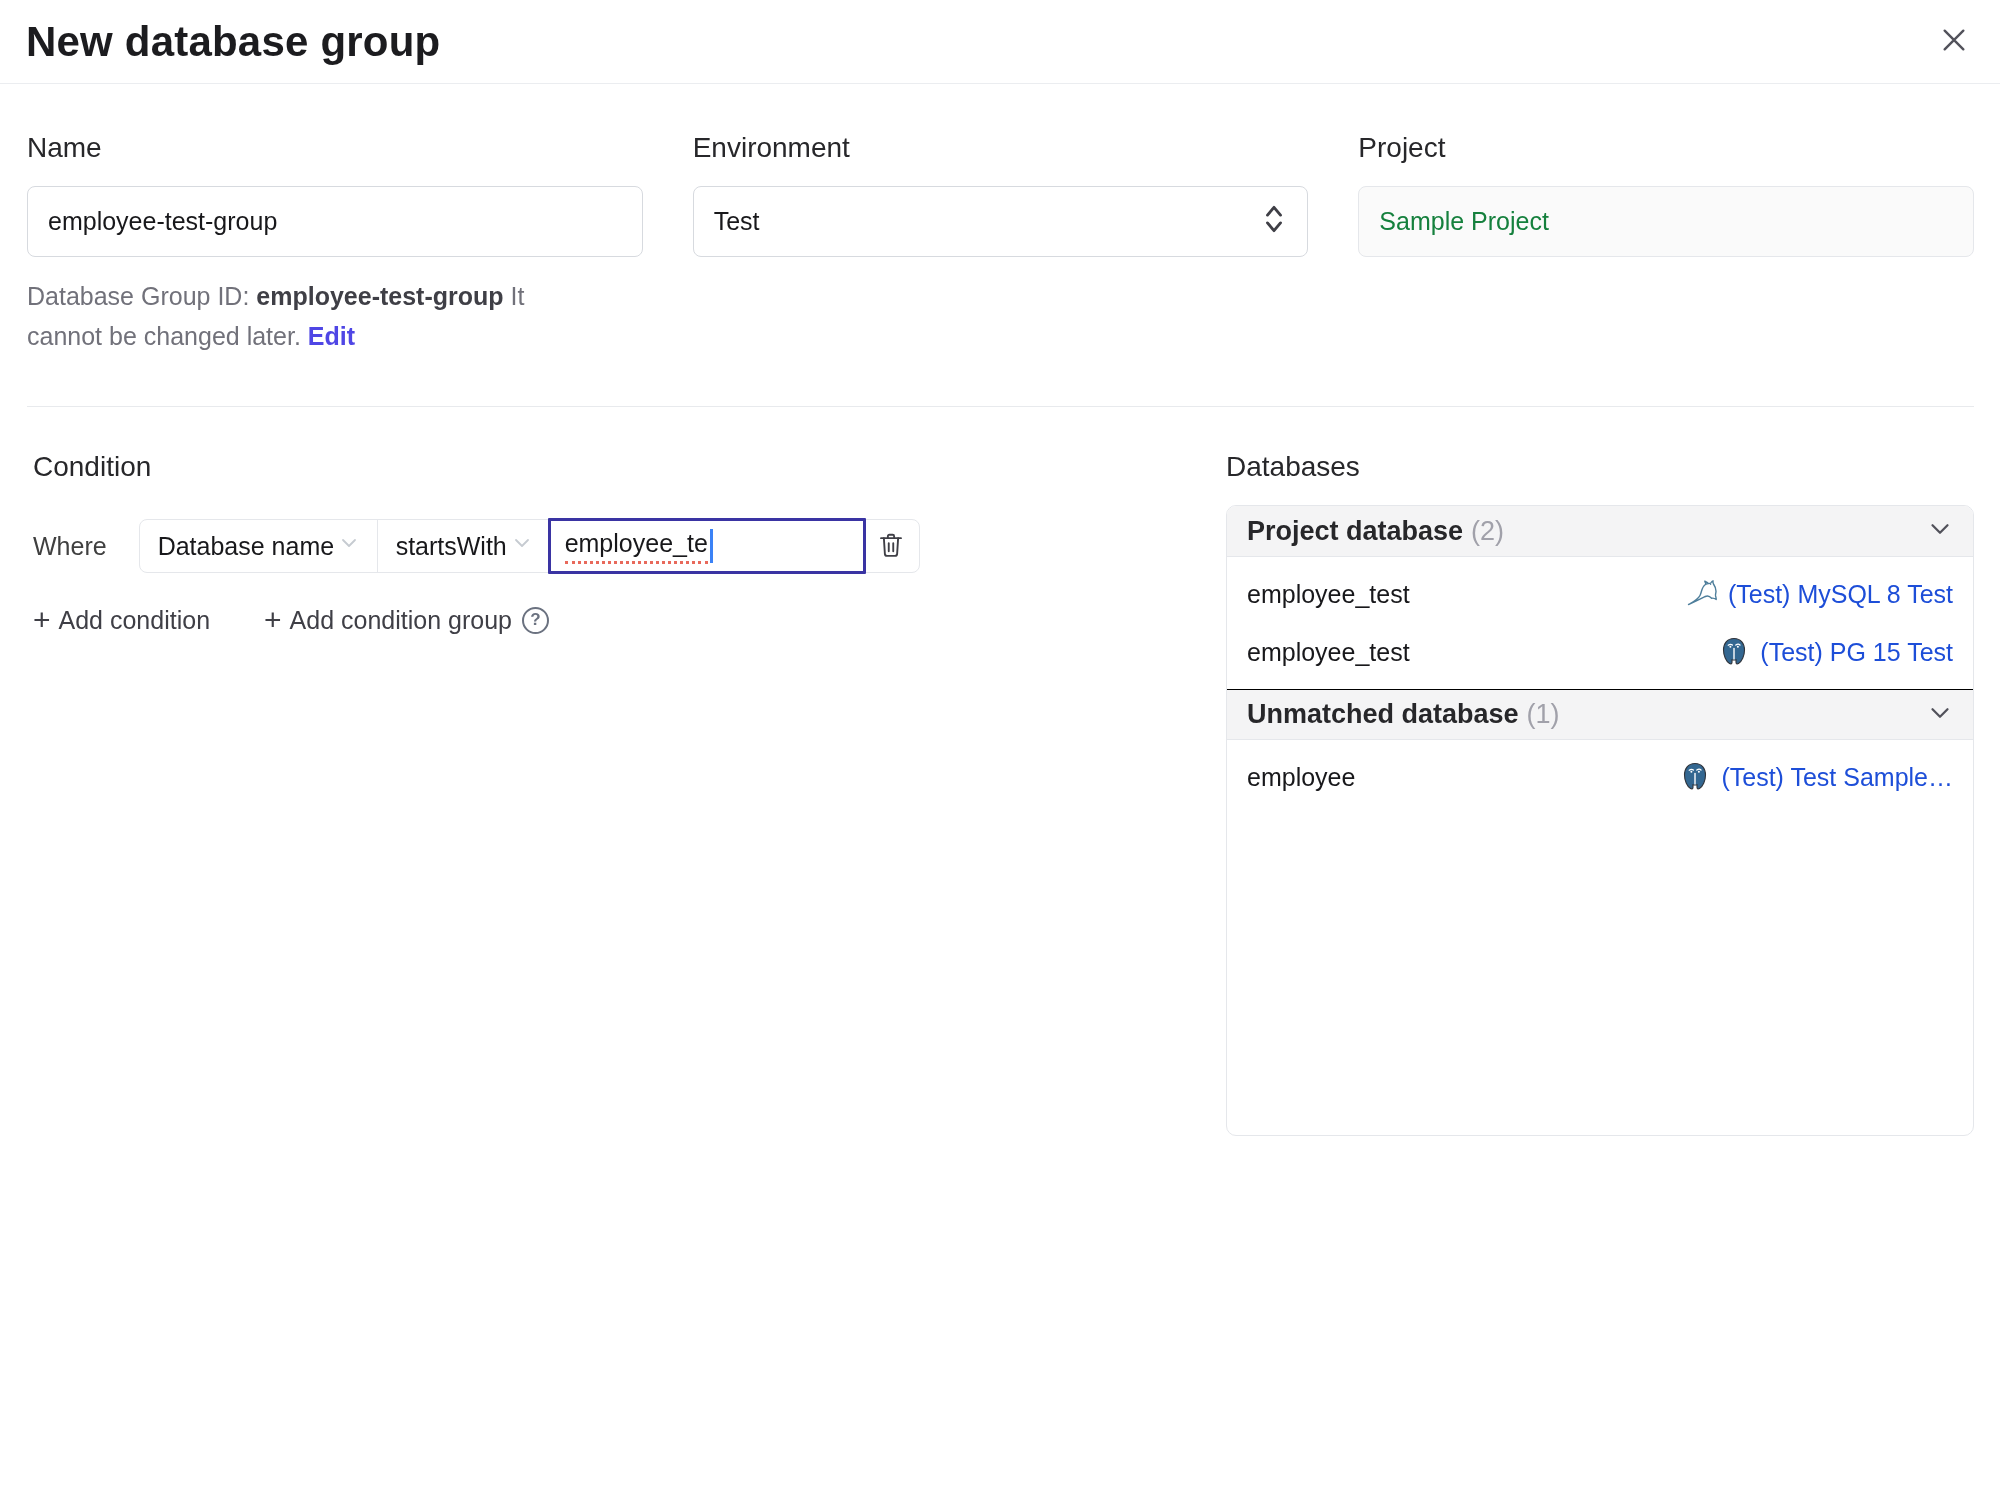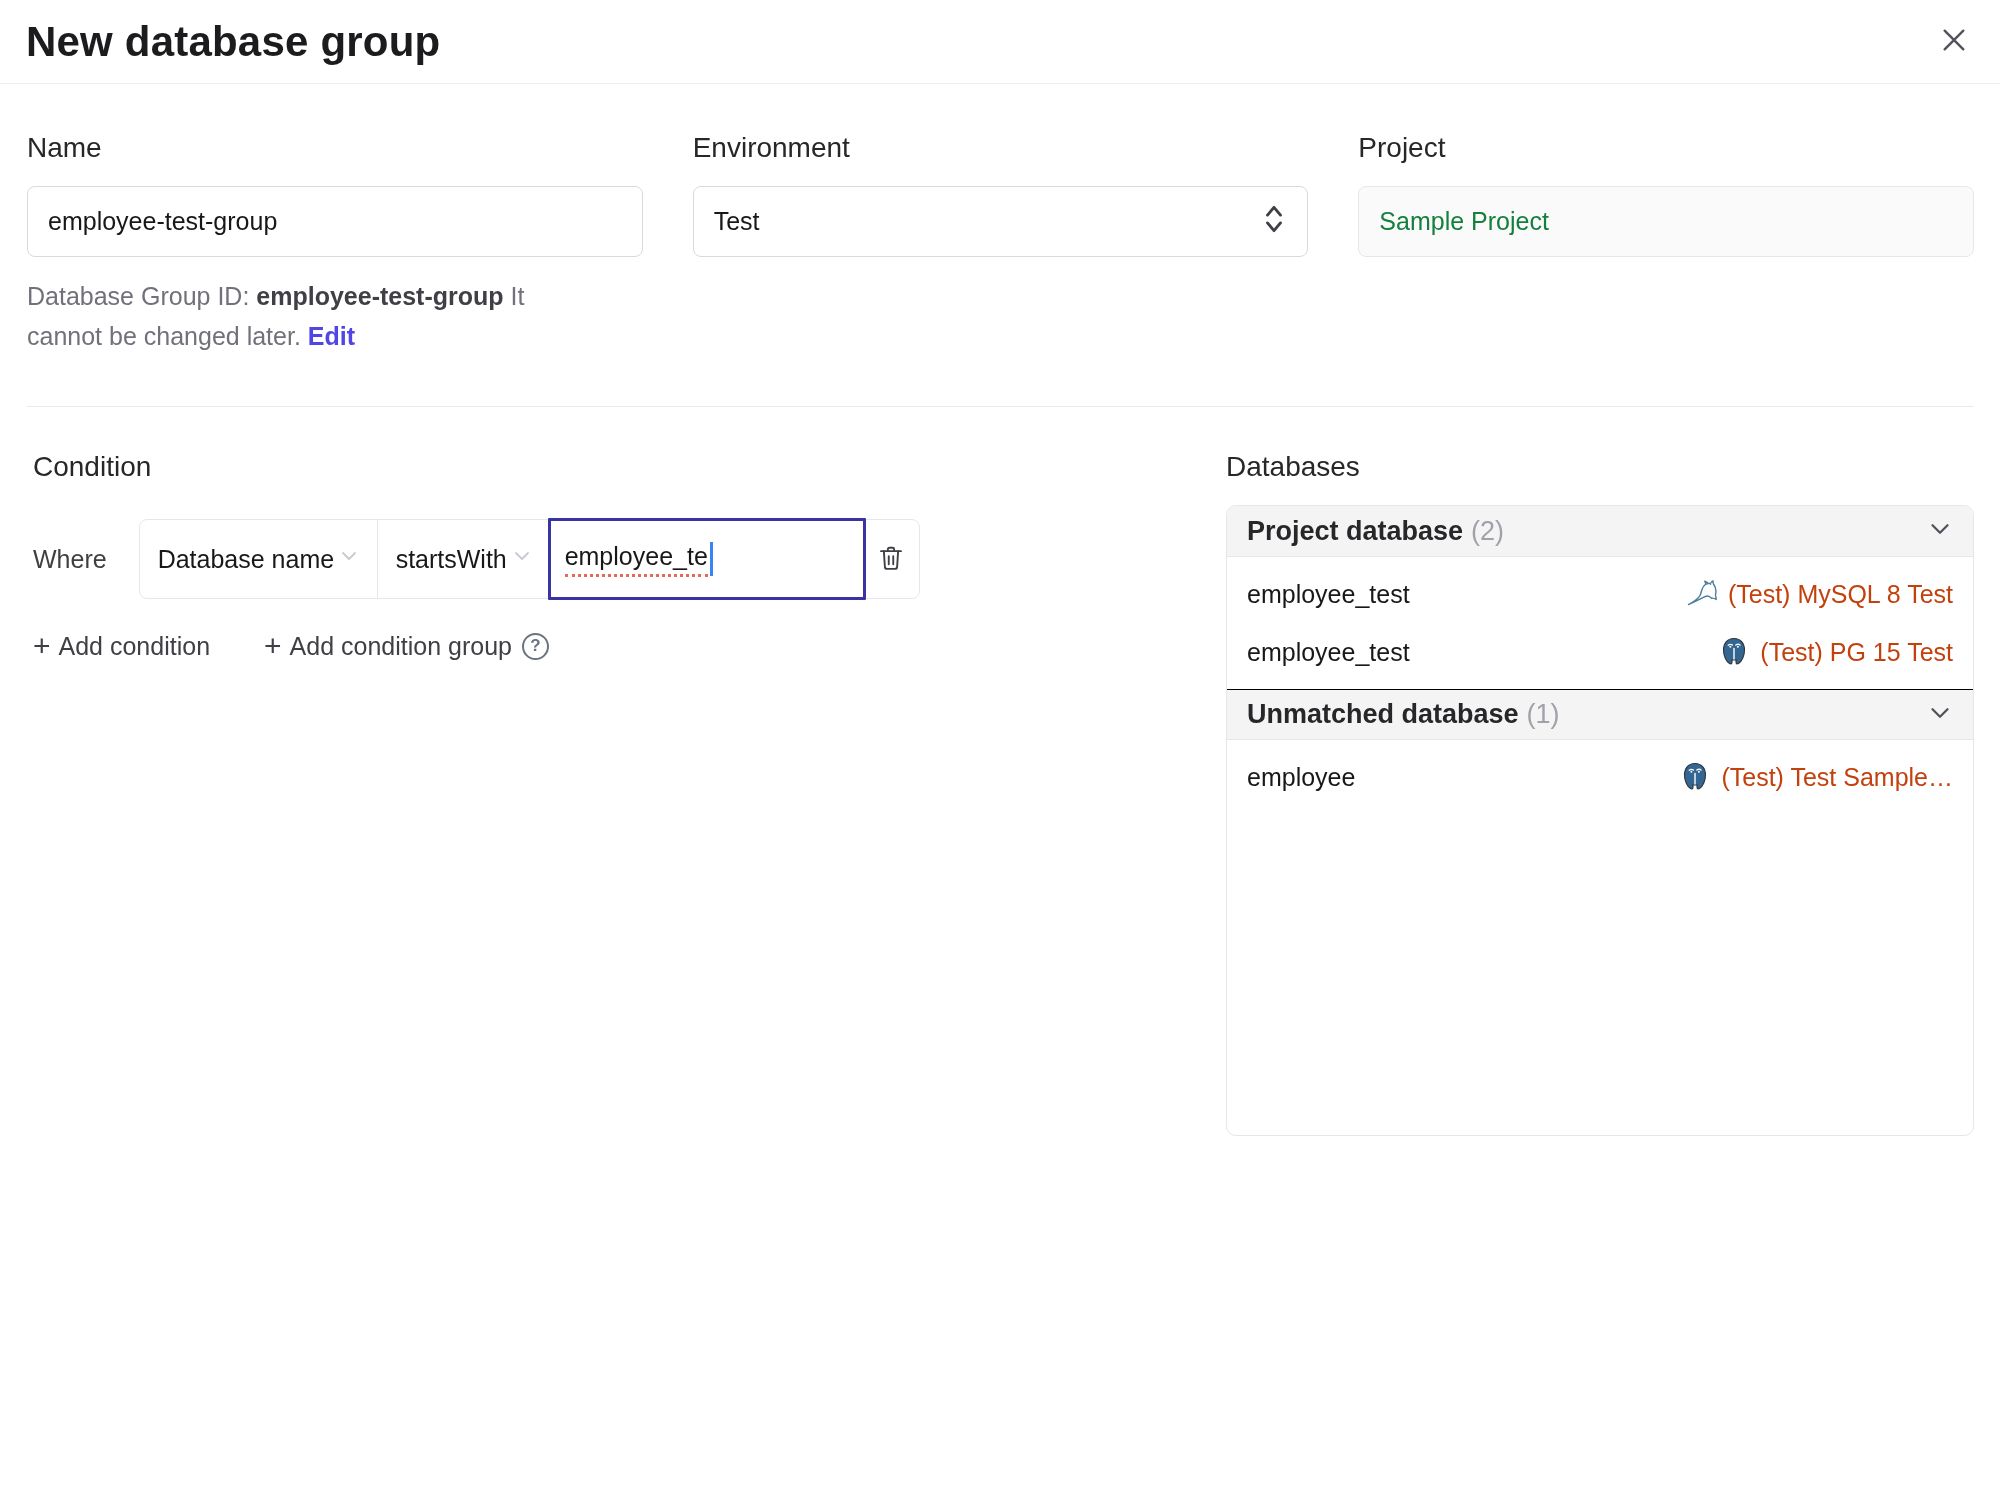--- a/index.html
+++ b/index.html
@@ -29,21 +29,21 @@
 
   .section-divider { border:none; border-top:1px solid #e8eaed; margin:50px 26px 0 27px; }
 
   
   .main-row { display:flex; margin:44px 26px 0 27px; align-items:flex-start; }
   .cond-col { flex:1; padding-left:6px; }
   .col-heading { font-size:28px; font-weight:500; color:#27272a; }
 
   .where-row { display:flex; align-items:center; margin-top:36px; }
   .where-label { font-size:25px; color:#404040; margin-right:32px; }
-  .cond-group { display:flex; align-items:stretch; height:80px; border:1px solid #e5e7eb;
+  .cond-group { display:flex; align-items:stretch; height:54px; border:1px solid #e5e7eb;
     border-radius:8px; background:#fff; }
   .cond-seg { display:flex; align-items:center; justify-content:space-between;
     padding:0 16px 0 18px; font-size:25px; color:#18181b; cursor:pointer; }
   .cond-seg.field { width:238px; border-right:1px solid #e5e7eb; }
   .cond-seg.op { width:172px; }
   .cond-value { width:318px; margin:-2px; border:3px solid #3a34a3; border-radius:1px;
     background:#fff; display:flex; align-items:center; padding:0 14px; cursor:text; }
   .cond-value .txt { font-size:25px; color:#18181b;
     border-bottom:3px dotted #e8695b; padding-bottom:3px; }
   .caret { width:3px; height:34px; background:#3b82f6; margin-left:2px; }
@@ -67,21 +67,21 @@
     cursor:pointer; flex:none; }
   .db-sec-header.second { border-top:1px solid #000000; }
   .db-sec-title { font-size:27px; font-weight:700; color:#27272a; }
   .db-sec-title .count { font-weight:400; color:#a1a1aa; margin-left:8px; }
   .db-rows { padding:8px 0; flex:none; }
   .db-rows.grow { flex:1; }
   .db-row { height:58px; display:flex; align-items:center; justify-content:space-between;
     padding:0 20px; }
   .db-name { font-size:25px; color:#18181b; }
   .db-instance { display:flex; align-items:center; gap:10px; }
-  .db-instance span { font-size:25px; color:#c2410c; white-space:nowrap; }
+  .db-instance span { font-size:25px; color:#1d4ed8; white-space:nowrap; }
   .engine-icon { width:32px; height:32px; flex:none; }
 
   svg.stroke-icon { stroke:currentColor; fill:none; stroke-linecap:round; stroke-linejoin:round; }
 </style>
 </head>
 <body>
 
 <div class="dlg-header">
   <div class="dlg-title">New database group</div>
   <button class="close-btn">

